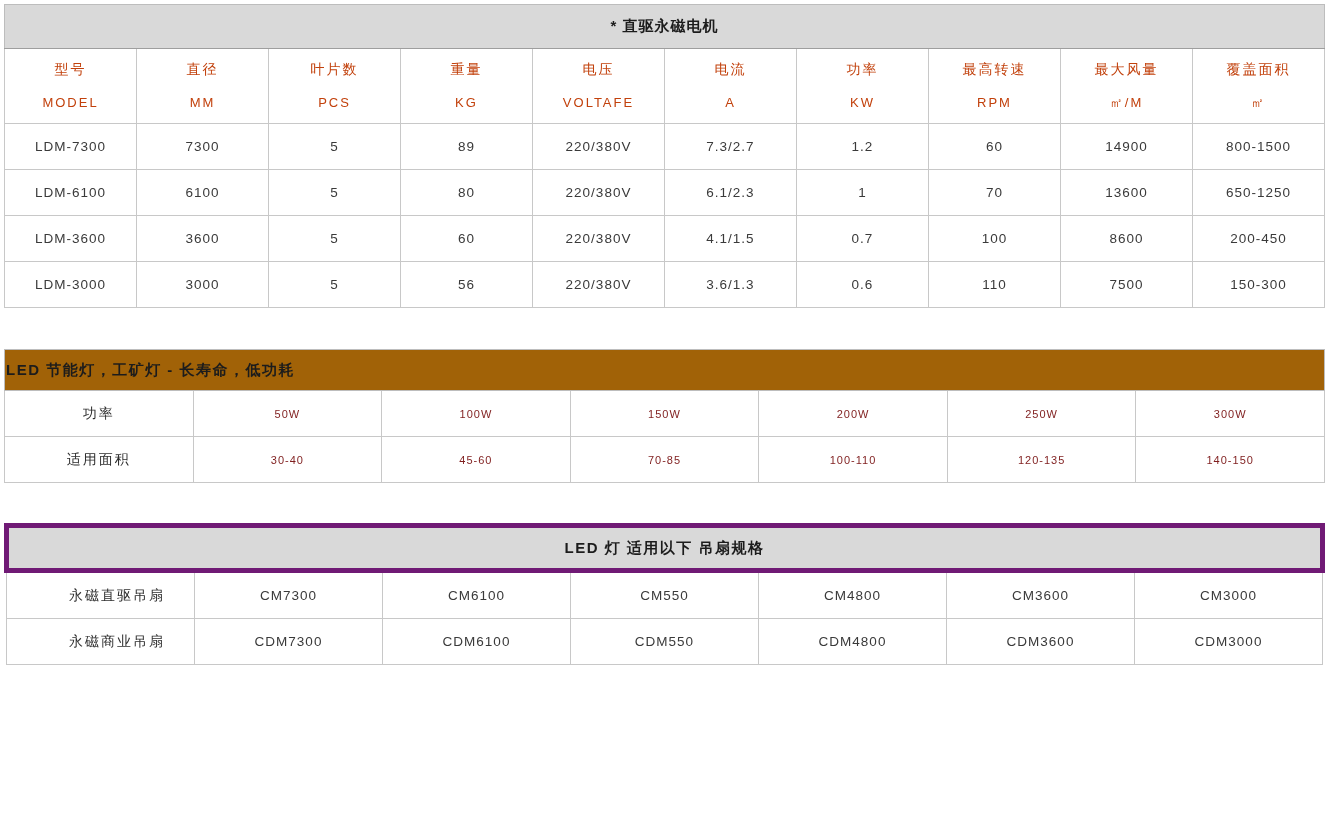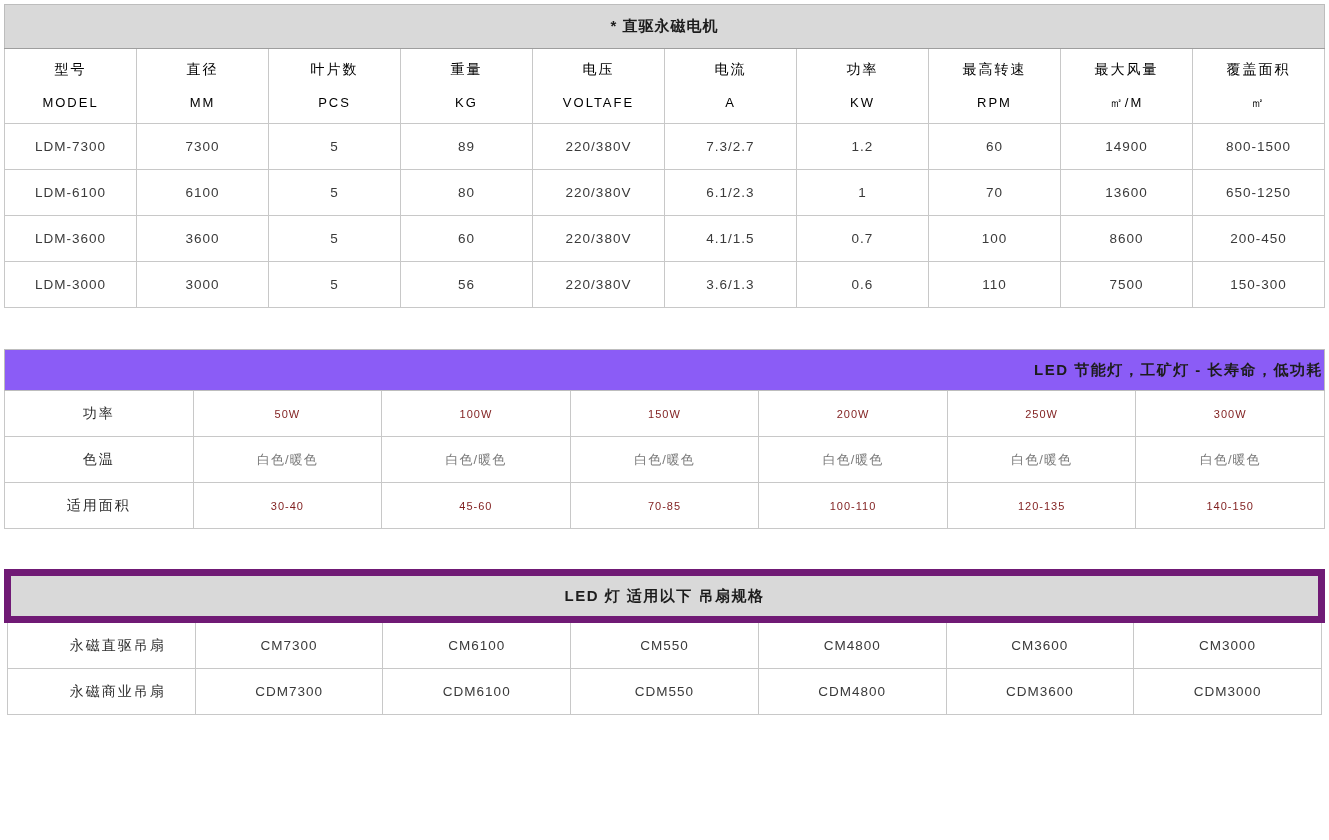--- a/index.html
+++ b/index.html
@@ -43,34 +43,34 @@
     border: 1px solid #c8c8c8;
     text-align: center;
     vertical-align: middle;
     font-size: 13px;
     color: #3a3a3a;
     letter-spacing: 0.6px;
   }
   .t1 thead td {
     height: 72px;
     font-size: 14px;
-    color: #000000;
+    color: #c2410c;
   }
   .t1 thead td .l1 { display: block; line-height: 22px; letter-spacing: 2px; }
   .t1 thead td .l2 { display: block; line-height: 22px; margin-top: 12px; letter-spacing: 2px; font-size: 13px; }
   .t1 tbody td { height: 43px; font-size: 13.5px; letter-spacing: 1px; text-align: center; }
 
   
   .t2 { margin-top: 41px; }
   .t2 .title-cell {
-    background: #8b5cf6;
+    background: #a16207;
     color: #1c1c1c;
     font-size: 15px;
     font-weight: bold;
-    text-align: right;
+    text-align: left;
     height: 38px;
     letter-spacing: 1.5px;
     border: 1px solid #bdbdbd;
   }
   .t2 td {
     border: 1px solid #c8c8c8;
     text-align: center;
     vertical-align: middle;
     height: 43px;
     font-size: 11px;
@@ -83,21 +83,21 @@
   
   .t3 { margin-top: 40px; }
   .t3 .title-cell {
     background: #d9d9d9;
     color: #1c1c1c;
     font-size: 15px;
     font-weight: bold;
     text-align: center;
     height: 38px;
     letter-spacing: 1.5px;
-    border: 7px solid #701a75;
+    border: 5px solid #701a75;
   }
   .t3 td {
     border: 1px solid #c8c8c8;
     text-align: center;
     vertical-align: middle;
     height: 43px;
     font-size: 13.5px;
     color: #3a3a3a;
     letter-spacing: 1px;
   }
@@ -216,29 +216,20 @@
       <tr>
         <td class="rowhead" style="width:207px">功率</td>
         <td style="width:183px">50W</td>
         <td style="width:181px">100W</td>
         <td style="width:182px">150W</td>
         <td style="width:182px">200W</td>
         <td style="width:182px">250W</td>
         <td>300W</td>
       </tr>
       <tr>
-        <td class="rowhead">色温</td>
-        <td class="soft">白色/暖色</td>
-        <td class="soft">白色/暖色</td>
-        <td class="soft">白色/暖色</td>
-        <td class="soft">白色/暖色</td>
-        <td class="soft">白色/暖色</td>
-        <td class="soft">白色/暖色</td>
-      </tr>
-      <tr>
         <td class="rowhead">适用面积</td>
         <td>30-40</td>
         <td>45-60</td>
         <td>70-85</td>
         <td>100-110</td>
         <td>120-135</td>
         <td>140-150</td>
       </tr>
     </tbody>
   </table>

